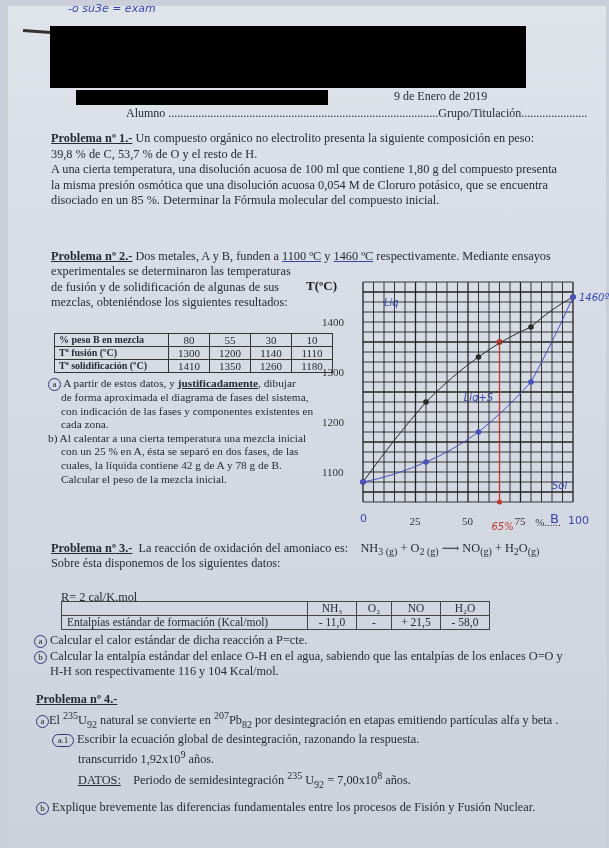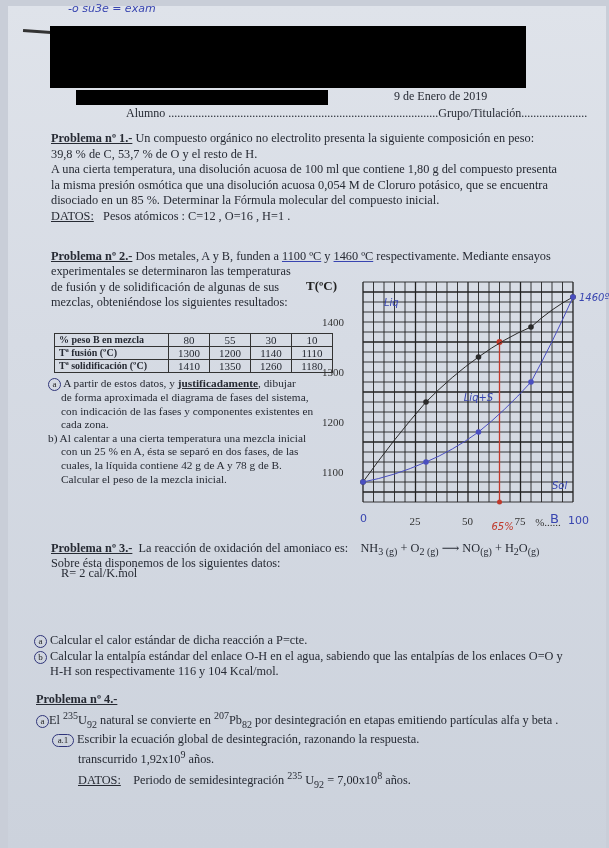--- a/index.html
+++ b/index.html
@@ -45,21 +45,20 @@
   <div class="alumno">
     <span>Alumno ..........................................................................................</span><span>Grupo/Titulación......................</span>
   </div>
 
   <div class="p" style="left:43px;top:125px;">
     <div><span class="ptitle">Problema nº 1.-</span> <span>Un compuesto orgánico no electrolito presenta la siguiente composición en peso:</span></div>
     <div>39,8 % de C, 53,7 % de O y el resto de H.</div>
     <div>A una cierta temperatura, una disolución acuosa de 100 ml que contiene 1,80 g del compuesto presenta</div>
     <div>la misma presión osmótica que una disolución acuosa 0,054 M de Cloruro potásico, que se encuentra</div>
     <div>disociado en un 85 %. Determinar la Fórmula molecular del compuesto inicial.</div>
-    <div><span class="ul">DATOS:</span>&nbsp;&nbsp; <span>Pesos atómicos : C=12 , O=16 , H=1 .</span></div>
   </div>
 
   <div class="p" style="left:43px;top:243px;">
     <span class="ptitle">Problema nº 2.-</span>
     <span>Dos metales, A y B, funden a</span>
     <span class="ul" style="text-decoration-color:#3845b0">1100 ºC</span>
     <span>y</span>
     <span class="ul" style="text-decoration-color:#3845b0">1460 ºC</span>
     <span>respectivamente. Mediante ensayos</span>
   </div>
@@ -192,29 +191,48 @@
       <span>NH</span><sub>3 (g)</sub>
       <span>+</span>
       <span>O</span><sub>2 (g)</sub>
       <span>⟶</span>
       <span>NO</span><sub>(g)</sub>
       <span>+</span>
       <span>H</span><sub>2</sub><span>O</span><sub>(g)</sub>
     </span>
   </div>
   <div class="p" style="left:43px;top:550px;">Sobre ésta disponemos de los siguientes datos:</div>
-  <div class="p" style="left:53px;top:560px;font-family:Liberation Serif, serif;">R= 2 cal/K.mol</div>
-
+  <div class="p" style="left:53px;top:584px;font-family:Liberation Serif, serif;">R= 2 cal/K.mol</div>
+
+  <table class="t3">
+    <tbody>
+        <tr>
+      <td style="width:235px;border-bottom:none"></td>
+      <td style="width:38px">NH₃</td>
+      <td style="width:24px">O₂</td>
+      <td style="width:38px">NO</td>
+      <td style="width:38px">H₂O</td>
+    </tr>
+    <tr>
+      <td style="text-align:left">Entalpías estándar de formación (Kcal/mol)</td>
+      <td>- 11,0</td>
+      <td>-</td>
+      <td>+ 21,5</td>
+      <td>- 58,0</td>
+    </tr>
+  </tbody>
+    </table>
 
   <div class="p" style="left:26px;top:627px;">
     <div><span class="circ">a</span> <span>Calcular el calor estándar de dicha reacción a P=cte.</span></div>
     <div><span class="circ">b</span> <span>Calcular la entalpía estándar del enlace O-H en el agua, sabiendo que las entalpías de los enlaces O=O y</span></div>
     <div style="padding-left:16px">H-H son respectivamente 116 y 104 Kcal/mol.</div>
   </div>
 
   <div class="p" style="left:28px;top:686px;">
     <div><span class="ptitle">Problema nº 4.-</span></div>
     <div><span class="circ">a</span><span>El</span> <sup>235</sup><span>U</span><sub>92</sub> <span>natural se convierte en</span> <sup>207</sup><span>Pb</span><sub>82</sub> <span>por desintegración en etapas emitiendo partículas alfa y beta .</span></div>
     <div style="padding-left:16px"><span class="circ" style="width:20px;border-radius:8px">a.1</span> <span>Escribir la ecuación global de desintegración, razonando la respuesta.</span></div>
     <div style="padding-left:42px"><span>transcurrido 1,92x10</span><sup>9</sup> <span>años.</span></div>
     <div style="padding-left:42px"><span class="ul">DATOS:</span>&nbsp;&nbsp;&nbsp; <span>Periodo de semidesintegración</span> <sup>235</sup> U<sub>92</sub> <span>= 7,00x10</span><sup>8</sup> <span>años.</span></div>
+    <div style="margin-top:8px"><span class="circ">b</span> <span>Explique brevemente las diferencias fundamentales entre los procesos de Fisión y Fusión Nuclear.</span></div>
   </div>
 </div>
 
 </body></html>

